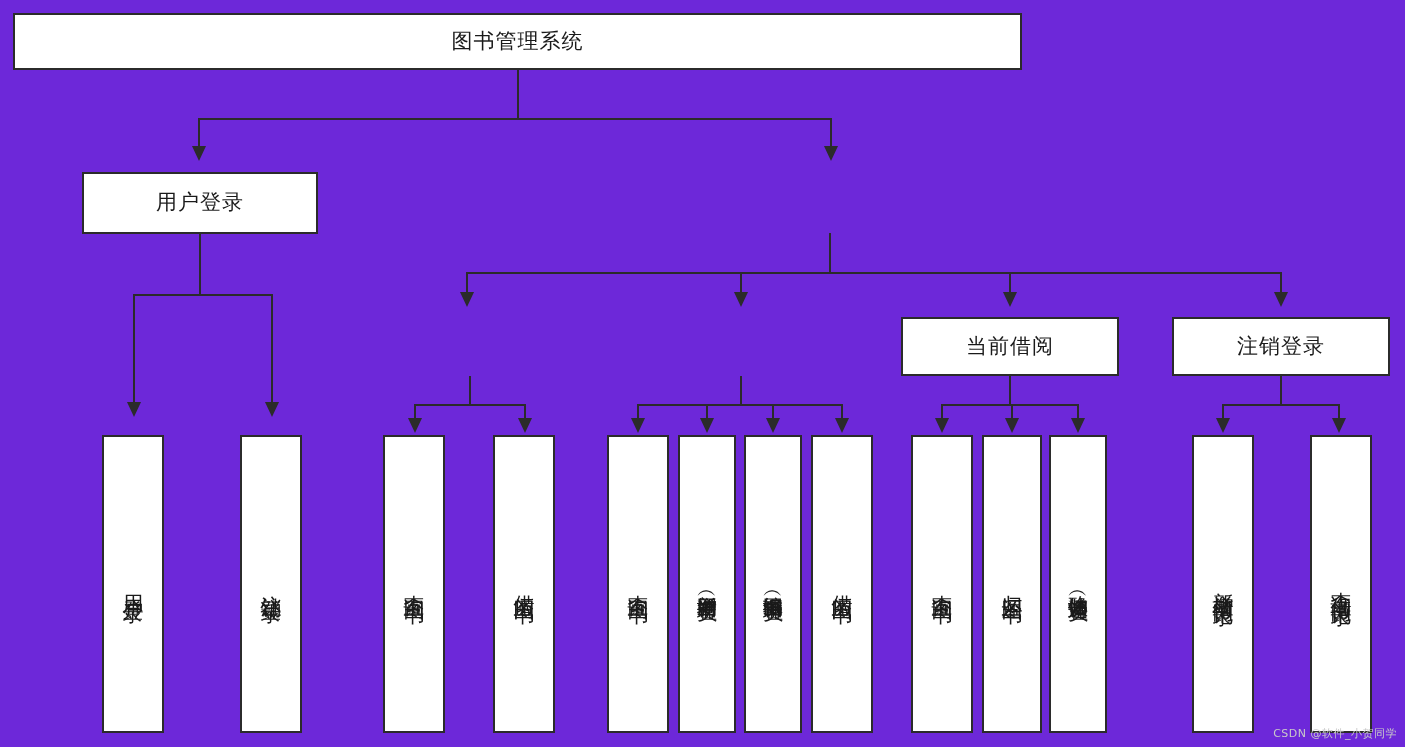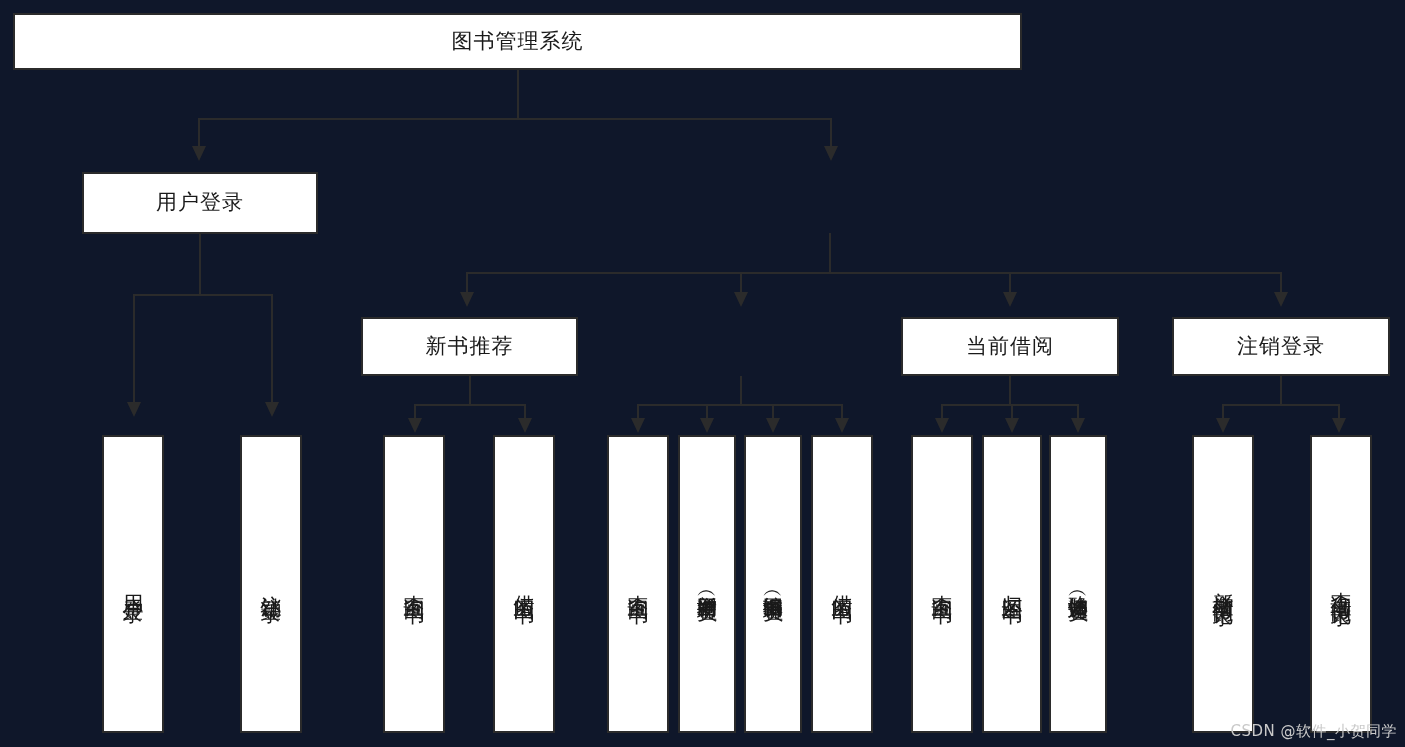--- a/index.html
+++ b/index.html
@@ -7,21 +7,21 @@
     padding: 0;
     background: #ffffff;
   }
   body {
     font-family: "DejaVu Sans", "Liberation Sans", sans-serif;
   }
   #canvas {
     position: relative;
     width: 1405px;
     height: 747px;
-    background: #0f172a;
+    background: #6d28d9;
     overflow: hidden;
   }
   .node {
     position: absolute;
     box-sizing: border-box;
     border: 2px solid #2b2b2b;
     background: #ffffff;
     display: flex;
     align-items: center;
     justify-content: center;
@@ -61,21 +61,21 @@
     width: 0;
     height: 0;
     border-left: 7px solid transparent;
     border-right: 7px solid transparent;
     border-top: 15px solid #2b2b2b;
   }
   #watermark {
     position: absolute;
     right: 8px;
     bottom: 6px;
-    font-size: 15px;
+    font-size: 11px;
     color: #c9c9c9;
     letter-spacing: 0.5px;
     user-select: none;
     pointer-events: none;
   }
 </style>
 </head>
 <body>
 
 <div id="canvas">
@@ -106,21 +106,20 @@
   <div class="edge h" style="left:466px; top:272px; width:815px;"></div>
   <div class="edge v" style="left:466px; top:272px; height:22px;"></div>
   <div class="arrow" style="left:460px; top:292px;"></div>
   <div class="edge v" style="left:740px; top:272px; height:22px;"></div>
   <div class="arrow" style="left:734px; top:292px;"></div>
   <div class="edge v" style="left:1009px; top:272px; height:22px;"></div>
   <div class="arrow" style="left:1003px; top:292px;"></div>
   <div class="edge v" style="left:1280px; top:272px; height:22px;"></div>
   <div class="arrow" style="left:1274px; top:292px;"></div>
 
-  <div class="node horiz" style="left:361px; top:317px; width:217px; height:59px;">新书推荐</div>
   <div class="node horiz" style="left:901px; top:317px; width:218px; height:59px;">当前借阅</div>
   <div class="node horiz" style="left:1172px; top:317px; width:218px; height:59px;">注销登录</div>
 
   <div class="edge v" style="left:469px; top:376px; height:28px;"></div>
   <div class="edge h" style="left:414px; top:404px; width:112px;"></div>
   <div class="edge v" style="left:414px; top:404px; height:16px;"></div>
   <div class="arrow" style="left:408px; top:418px;"></div>
   <div class="edge v" style="left:524px; top:404px; height:16px;"></div>
   <div class="arrow" style="left:518px; top:418px;"></div>
 

